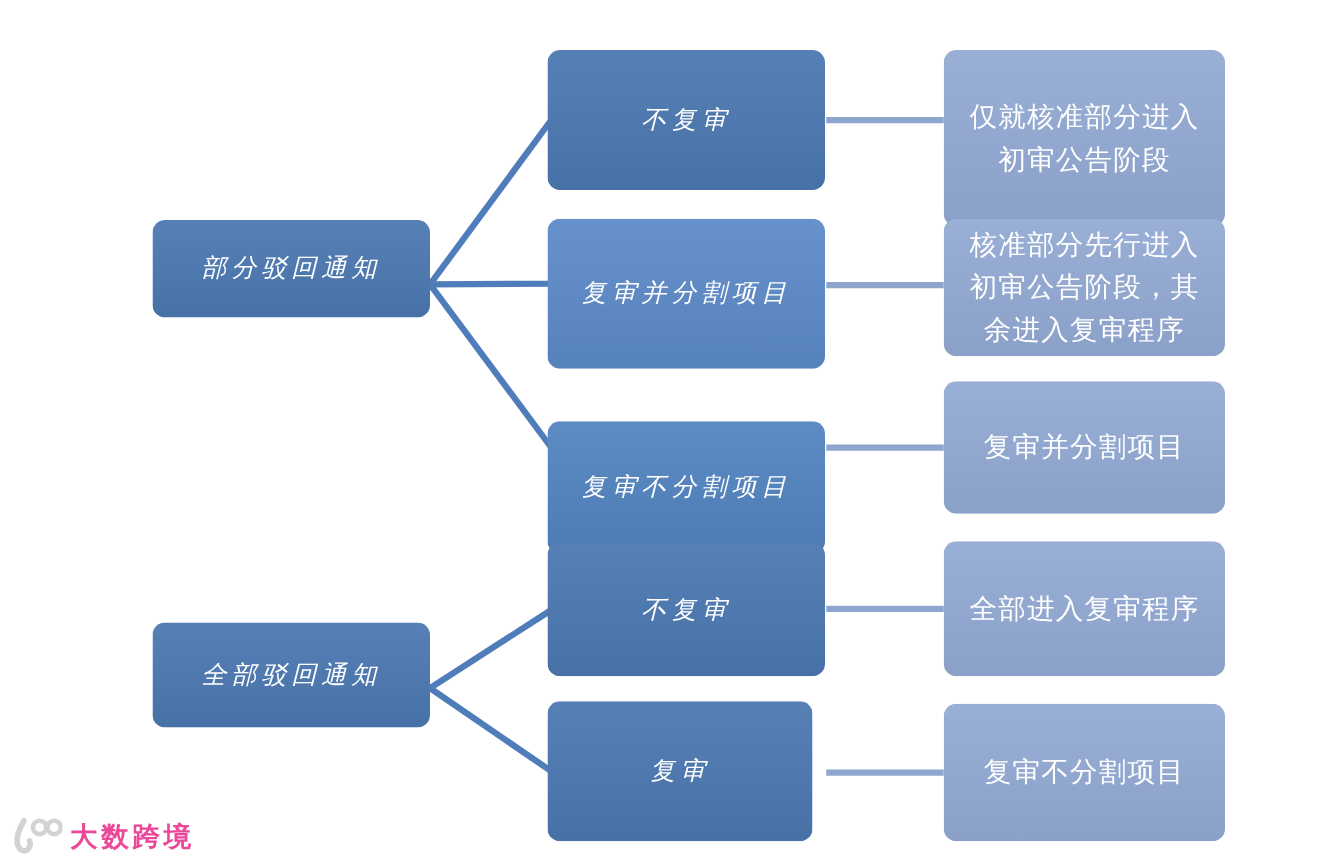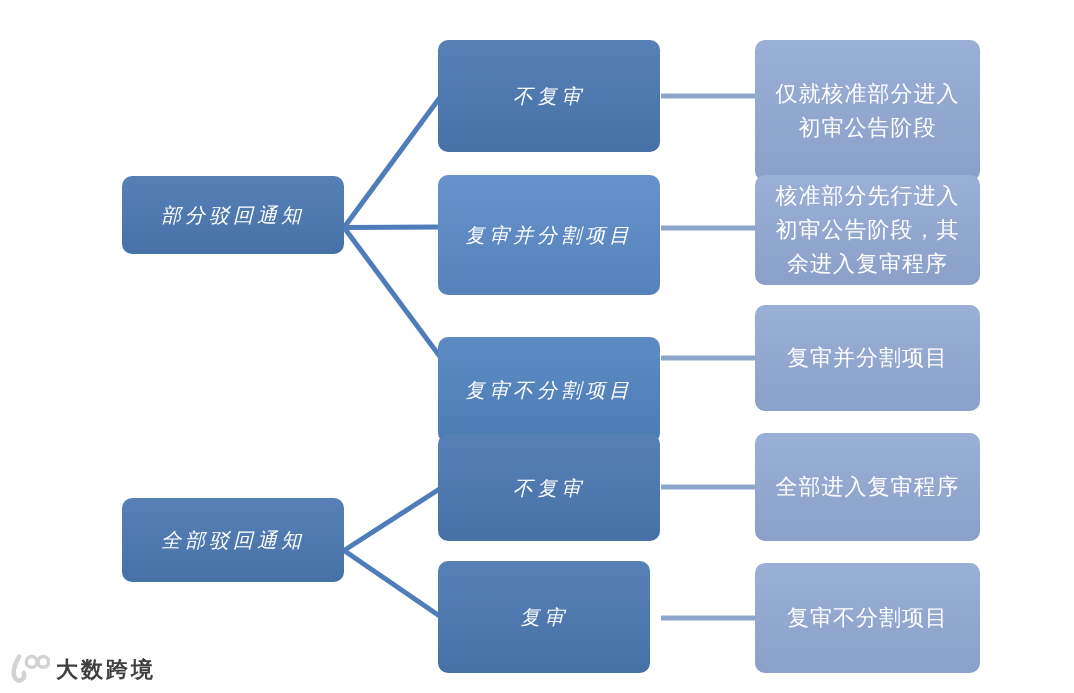--- a/index.html
+++ b/index.html
@@ -25,21 +25,21 @@
   .root-label, .option-label{
     font-size:20px;letter-spacing:4px;line-height:36px;font-style:italic;
   }
   .outcome-label{
     font-size:22px;letter-spacing:1px;line-height:34px;
     padding:0 12px;
   }
   .watermark{
     position:absolute;left:8px;bottom:6px;
     display:flex;align-items:center;gap:6px;
-    color:#404040;
+    color:#ec4899;
   }
   .watermark-text{
     font-family:"Liberation Sans","DejaVu Sans",sans-serif;
     font-weight:bold;font-size:22px;letter-spacing:3px;
   }
 </style>
 </head>
 <body>
 
 <div class="canvas">

